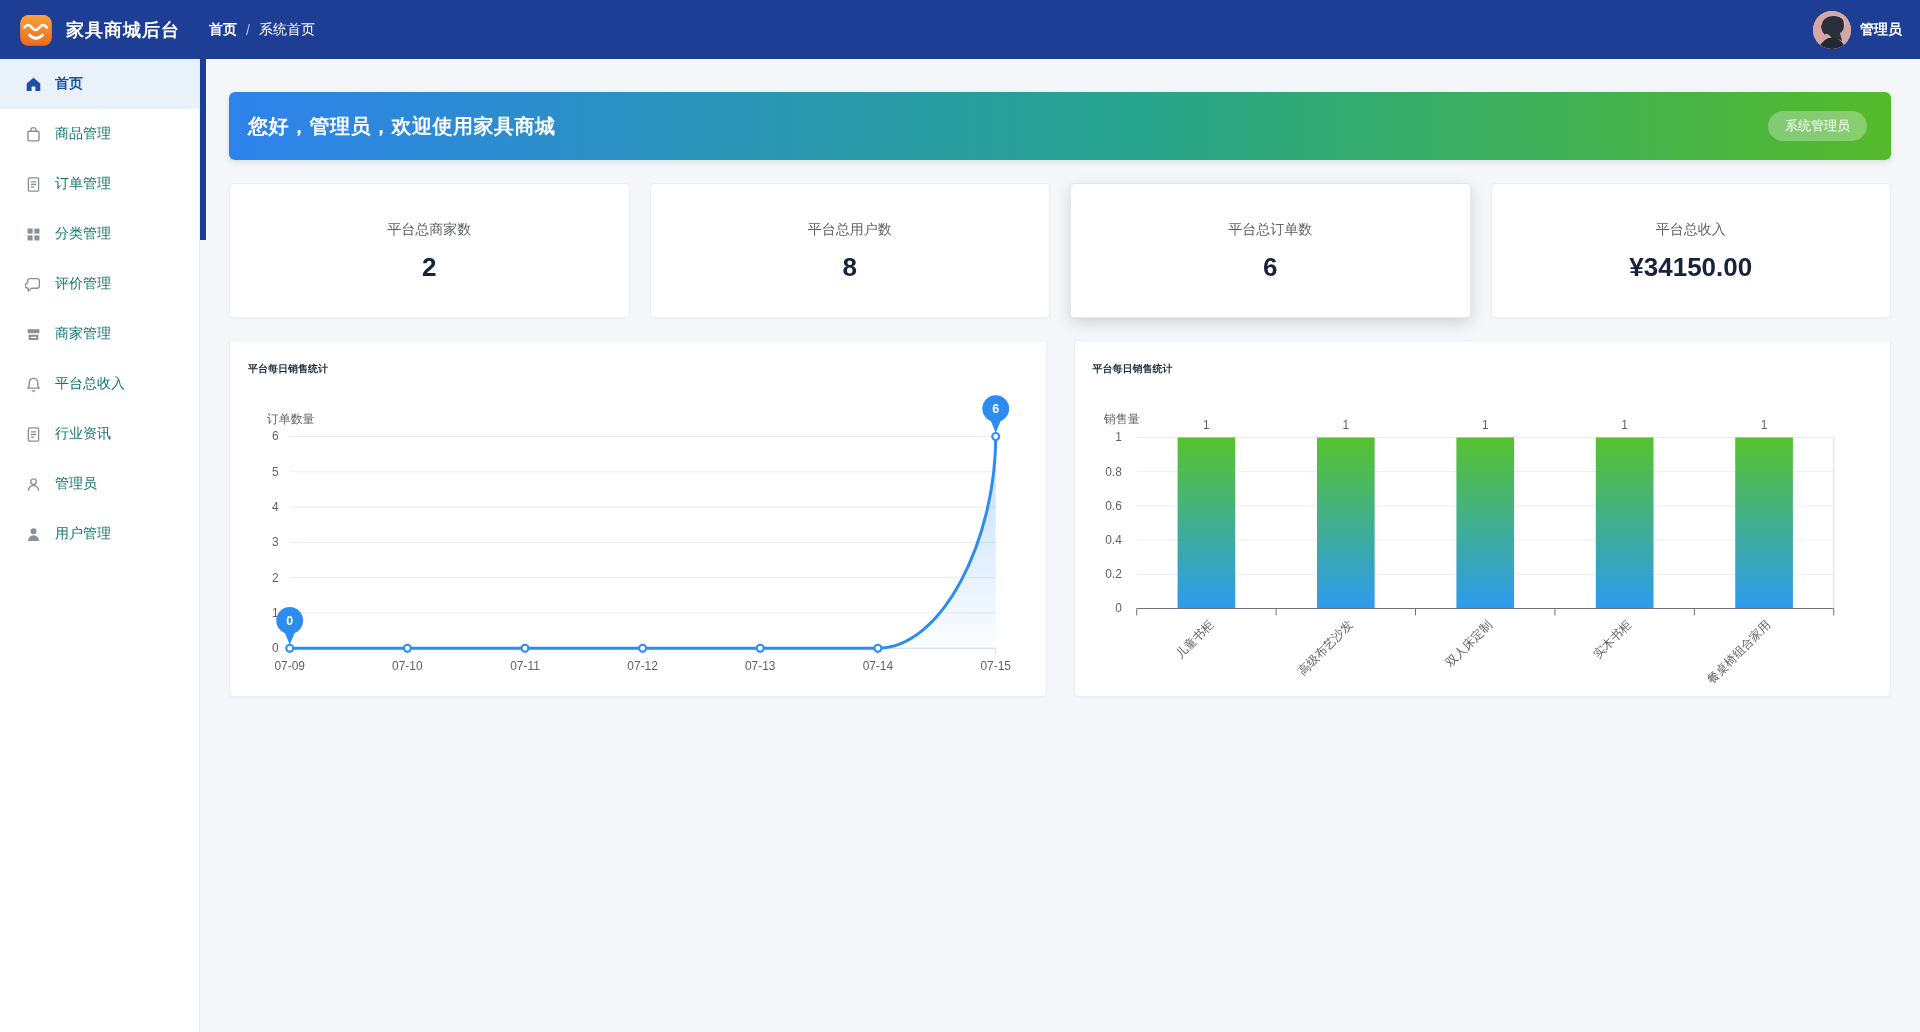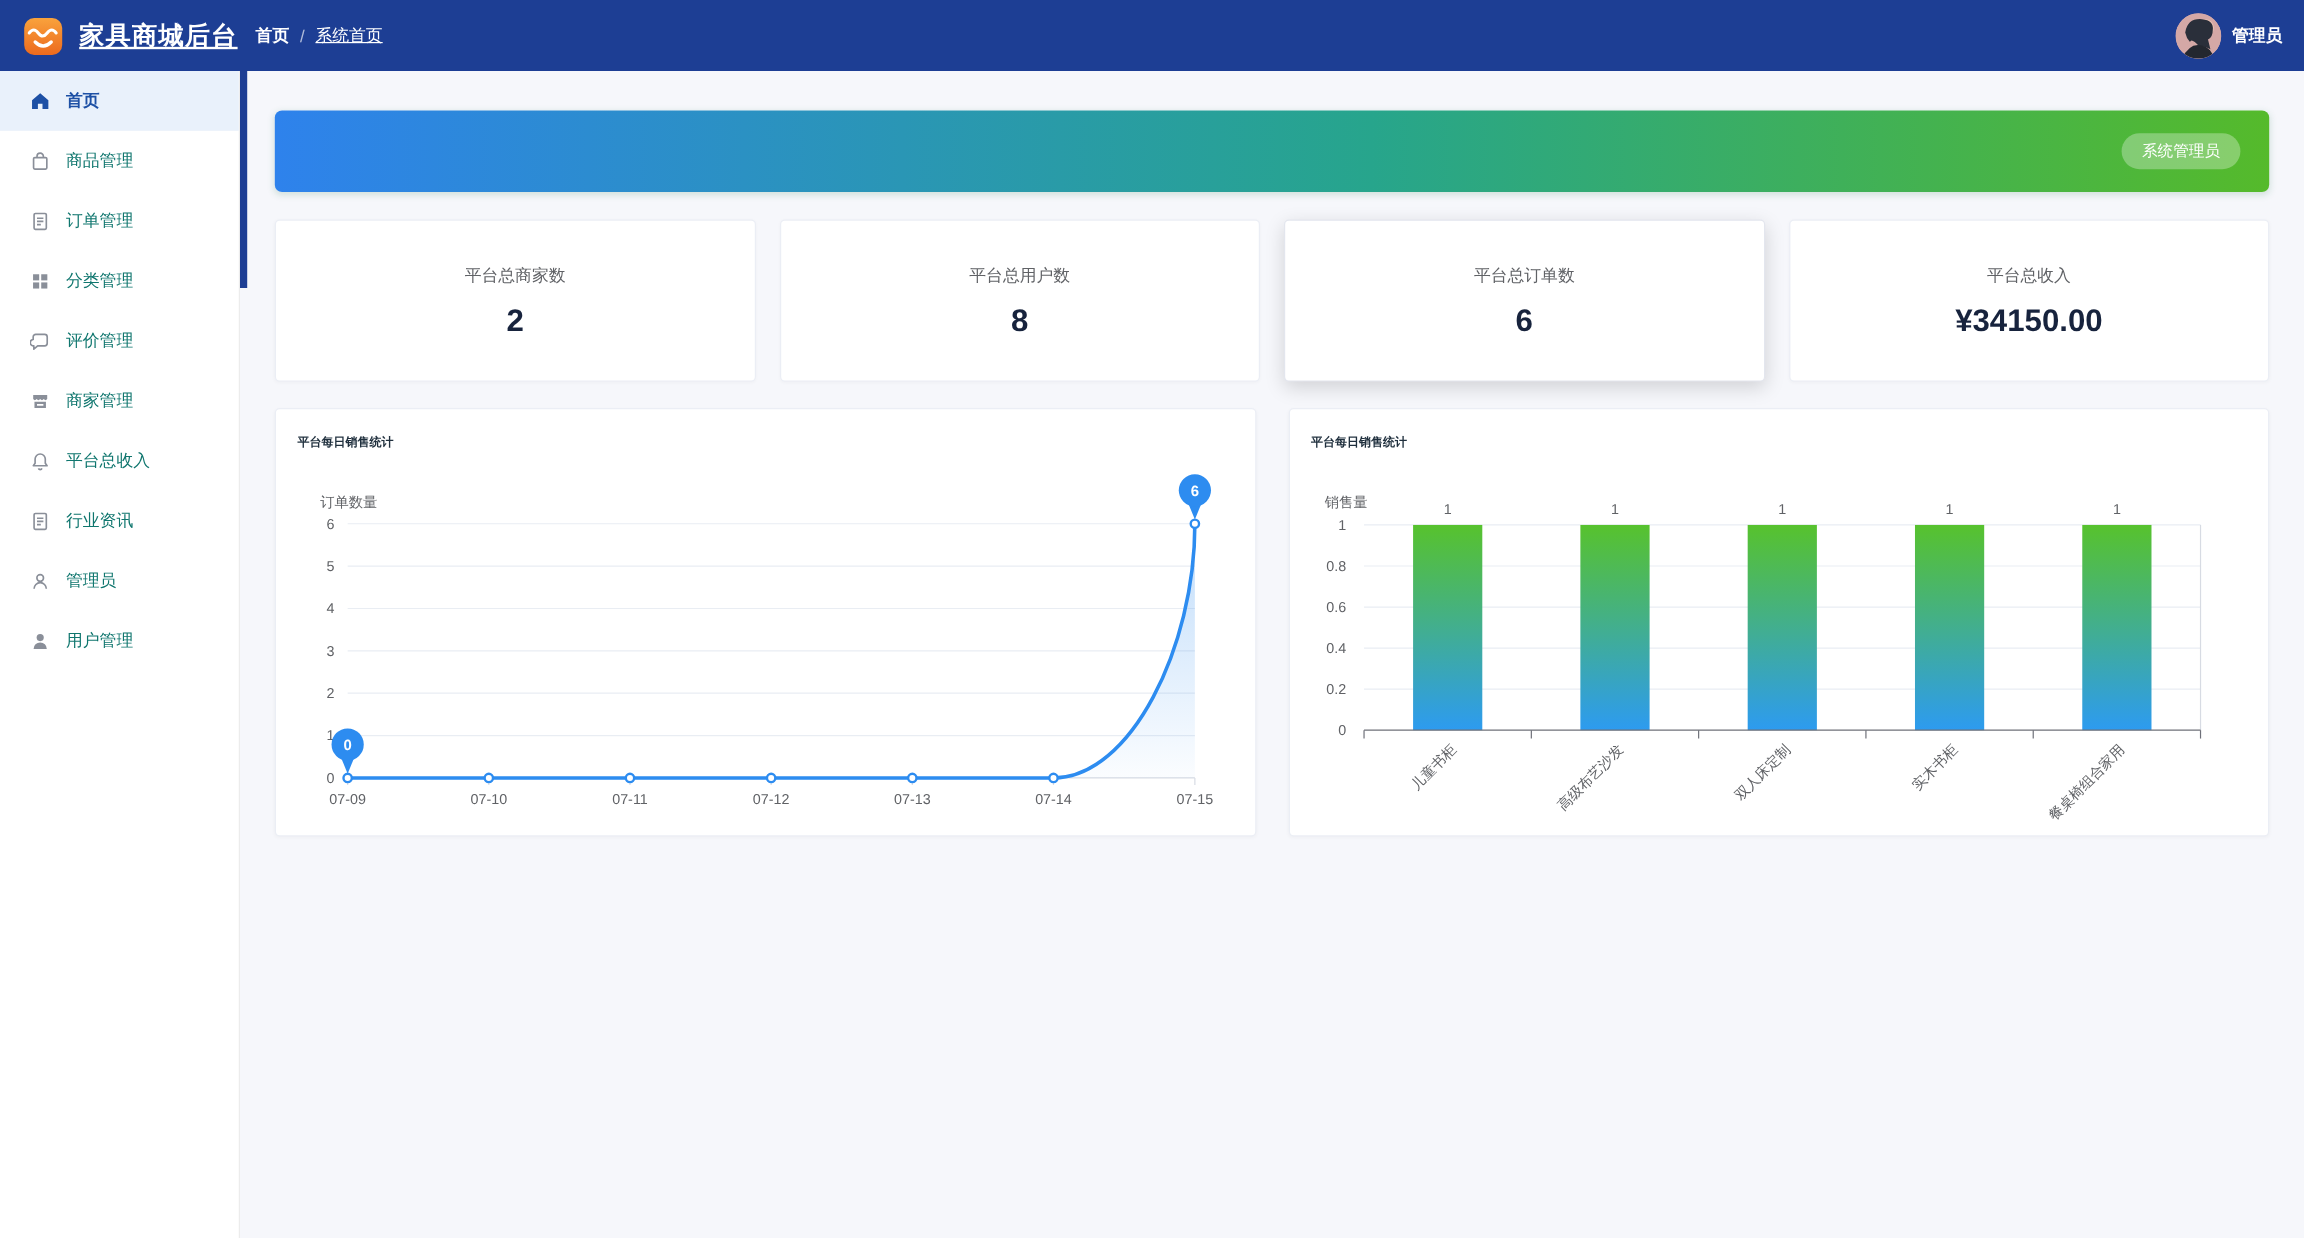--- a/index.html
+++ b/index.html
@@ -3,25 +3,25 @@
 <meta charset="utf-8">
 <style>
   * { box-sizing: border-box; margin: 0; padding: 0; }
   html,body { width:1920px; height:1032px; overflow:hidden;
     font-family:"Liberation Sans","DejaVu Sans",sans-serif; background:#f6f7fb; }
 
   
   .navbar { position:fixed; top:0; left:0; width:1920px; height:59px;
     background:#1d3e94; display:flex; align-items:center; color:#fff; z-index:20; }
   .brand { display:flex; align-items:center; gap:10px; padding-left:16px; min-width:194px; }
-  .brand-title { font-size:21px; font-weight:bold; letter-spacing:1px;text-decoration:underline; }
+  .brand-title { font-size:18px; font-weight:bold; letter-spacing:1px; }
   .breadcrumb { display:flex; align-items:center; gap:9px; font-size:14px; margin-left:15px; }
   .bc-home { font-weight:bold; cursor:pointer; }
   .bc-sep { opacity:.65; }
-  .bc-cur { cursor:pointer;text-decoration:underline; }
+  .bc-cur { cursor:pointer; }
   .nav-right { margin-left:auto; display:flex; align-items:center; gap:9px; padding-right:18px; }
   .avatar { width:38px; height:38px; border-radius:50%; overflow:hidden; background:#d8aab0;
     flex:0 0 auto; cursor:pointer; }
   .nav-user { font-size:14px; font-weight:bold; }
 
   
   .sidebar { position:fixed; top:59px; left:0; bottom:0; width:200px; background:#fff;
     border-right:1px solid #ececec; z-index:10; }
   .side-item { height:50px; display:flex; align-items:center; gap:13px; padding-left:25px;
     font-size:14px; color:#0f766e; cursor:pointer; }
@@ -193,20 +193,21 @@
     </span>
     <span>用户管理</span>
   </div>
 </div>
 
 <div class="scroll-thumb"></div>
 
 <div class="main">
 
   <div class="banner">
+    <span class="banner-text">您好，管理员，欢迎使用家具商城</span>
     <span class="banner-badge">系统管理员</span>
   </div>
 
   <div class="stats-row">
     <div class="stat-card">
       <div class="stat-label">平台总商家数</div>
       <div class="stat-value">2</div>
     </div>
     <div class="stat-card">
       <div class="stat-label">平台总用户数</div>

